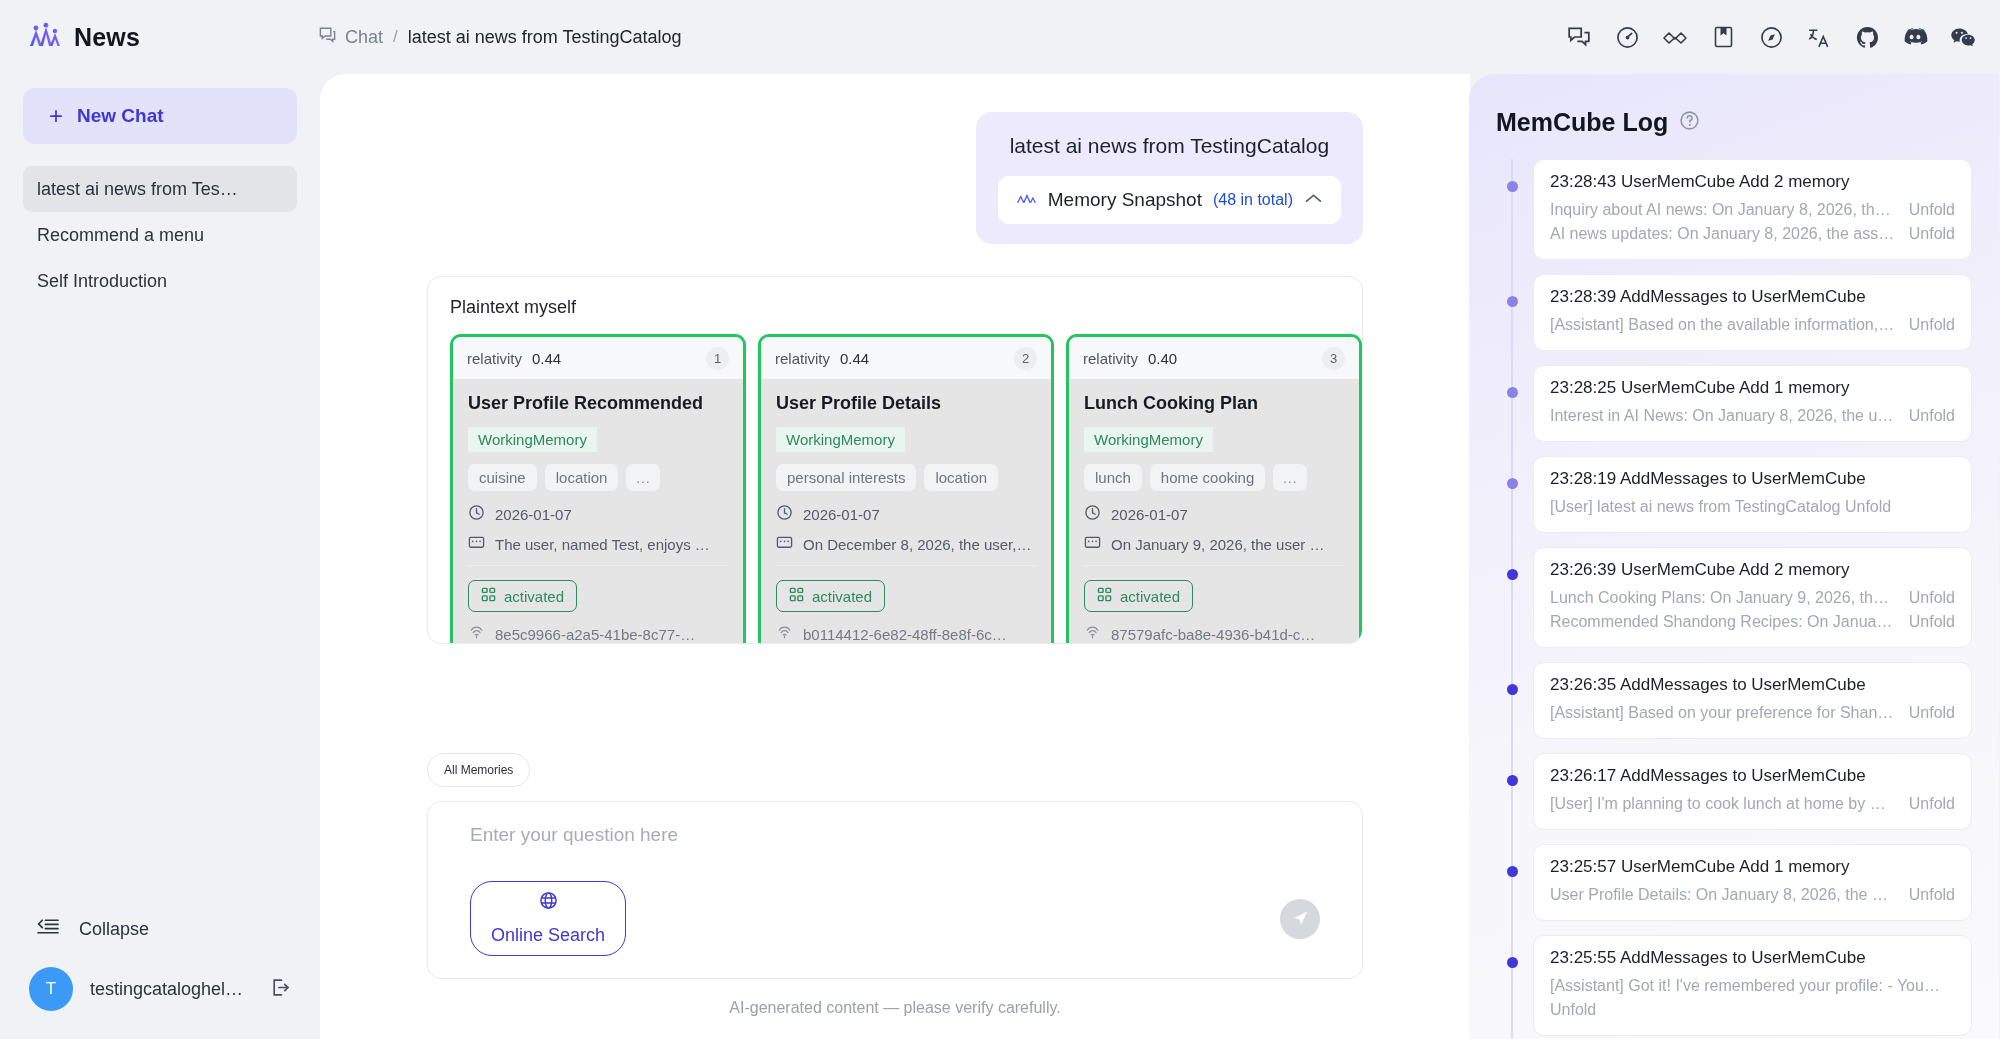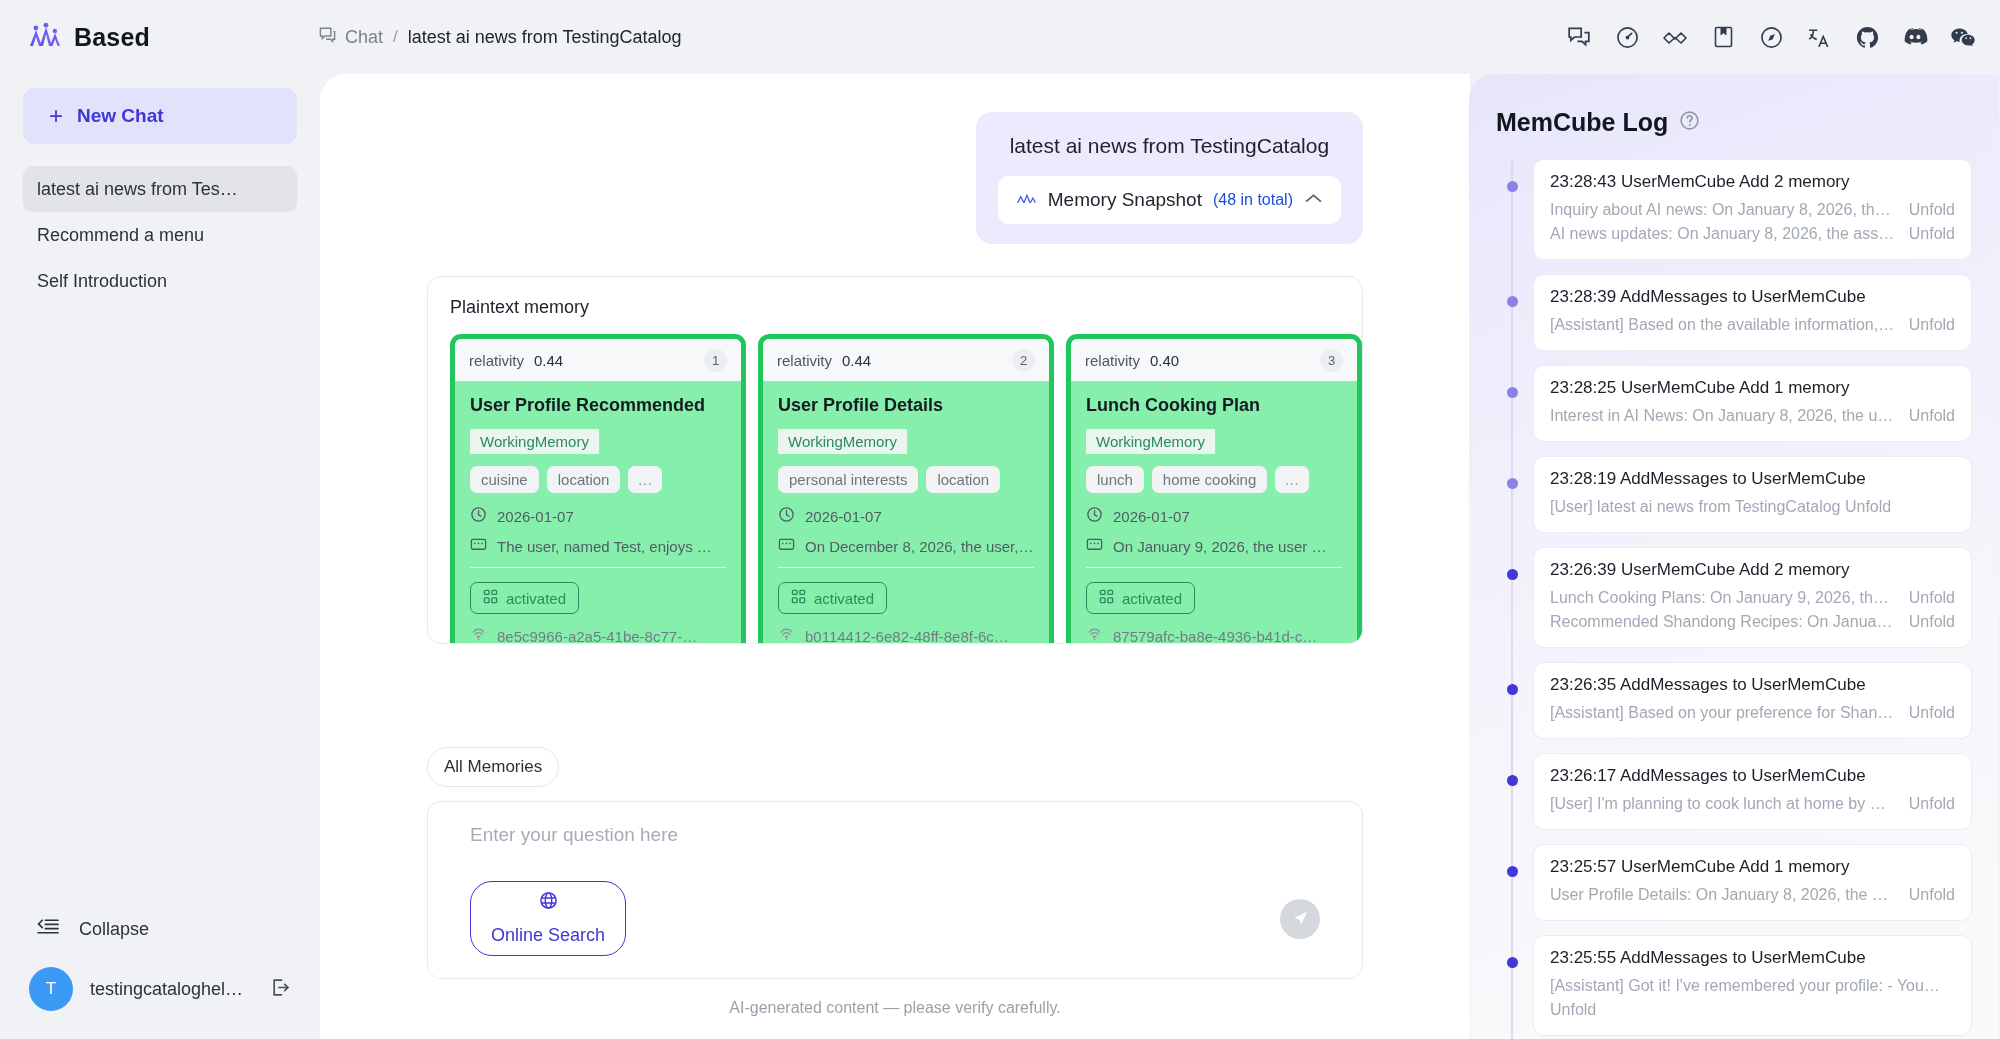--- a/index.html
+++ b/index.html
@@ -96,22 +96,22 @@
   .snapshot-chev { margin-left: auto; color: #5b626e; }
 
   
   .mempanel {
     margin-top: 32px; border: 1px solid #e9eaee; border-radius: 14px;
     background: #ffffff; padding: 20px 22px 0 22px; height: 368px; overflow: hidden;
   }
   .mempanel-title { font-size: 18px; color: #1d222b; margin-bottom: 16px; }
   .memgrid { display: flex; gap: 12px; }
   .memcard {
-    width: 296px; flex: 0 0 296px; border: 5px solid #22c55e; border-radius: 11px;
-    overflow: hidden; background: #86efac;
+    width: 296px; flex: 0 0 296px; border: 3px solid #22c55e; border-radius: 11px;
+    overflow: hidden; background: #e5e5e5;
   }
   .memcard-head {
     background: #f7f8fa; height: 42px; display: flex; align-items: center;
     padding: 0 14px; gap: 10px;
   }
   .rel-label { font-size: 15px; color: #4e5560; }
   .rel-val { font-size: 15px; color: #2b313b; }
   .rel-idx {
     margin-left: auto; width: 23px; height: 23px; border-radius: 50%;
     background: #eceef1; color: #5c636e; font-size: 13px;
@@ -140,21 +140,21 @@
     border: 1px solid #2d8a5e; color: #2d8a5e; border-radius: 7px;
     font-size: 15px; padding: 6px 12px; margin-bottom: 12px; cursor: pointer;
   }
   .idrow { display: flex; align-items: center; gap: 10px; font-size: 15px; color: #737a85; margin-bottom: 10px; }
   .idrow .txt { overflow: hidden; text-overflow: ellipsis; white-space: nowrap; }
 
   
   .composer-area { width: 936px; margin: 0 auto; padding-bottom: 0; }
   .allmem {
     display: inline-block; border: 1px solid #e5e7ea; border-radius: 20px;
-    font-size: 17px; color: #2b313b; padding: 9px 16px; background: #fff;
+    font-size: 12px; color: #2b313b; padding: 9px 16px; background: #fff;
     margin: 16px 0 14px 0; cursor: pointer;
   }
   .composer {
     border: 1px solid #e8eaed; border-radius: 14px; background: #ffffff;
     height: 178px; position: relative; padding: 22px 42px;
     display: flex; flex-direction: column;
   }
   .composer-input {
     border: none; outline: none; font-size: 19px; color: #24292f;
     font-family: "Liberation Sans", sans-serif; background: transparent;
@@ -222,21 +222,21 @@
           <g fill="url(#lg)">
             <path d="M2 24 L8 8 L14 24 L11 24 L8 15 L5 24 Z"></path>
             <path d="M12 24 L18 5 L24 24 L21 24 L18 12 L15 24 Z"></path>
             <path d="M22 24 L27 11 L32 24 L29.5 24 L27 17 L24.5 24 Z"></path>
             <circle cx="8" cy="6" r="2.4"></circle>
               <circle cx="18" cy="3.2" r="2.4"></circle>
               <circle cx="27" cy="9" r="2.2"></circle>
           </g>
         </svg>
       </span>
-      <span class="brand-name">Based</span>
+      <span class="brand-name">News</span>
     </div>
 
     <div class="breadcrumb">
       <span class="bc-chat">
         <span>
           <svg viewBox="0 0 20 20" width="19" height="19" fill="none" stroke="#7b8290" stroke-width="1.5">
             <path d="M2.5 3.5h11v8h-6l-3 2.6V11.5h-2z"></path>
               <path d="M16 7h1.5v8h-2v2.2L13 15H8.5"></path>
           </svg>
         </span>
@@ -365,21 +365,21 @@
                 <span class="snapshot-chev">
                   <svg viewBox="0 0 18 12" width="19" height="13" fill="none" stroke="#5b626e" stroke-width="1.7" stroke-linecap="round">
                     <path d="M2.5 8.5L9 3l6.5 5.5"></path>
                   </svg>
                 </span>
               </div>
             </div>
           </div>
 
           <div class="mempanel">
-            <div class="mempanel-title">Plaintext memory</div>
+            <div class="mempanel-title">Plaintext myself</div>
             <div class="memgrid">
 
               <div class="memcard">
                 <div class="memcard-head">
                   <span class="rel-label">relativity</span>
                   <span class="rel-val">0.44</span>
                   <span class="rel-idx">1</span>
                 </div>
                 <div class="memcard-body">
                   <div class="mem-title">User Profile Recommended</div>

